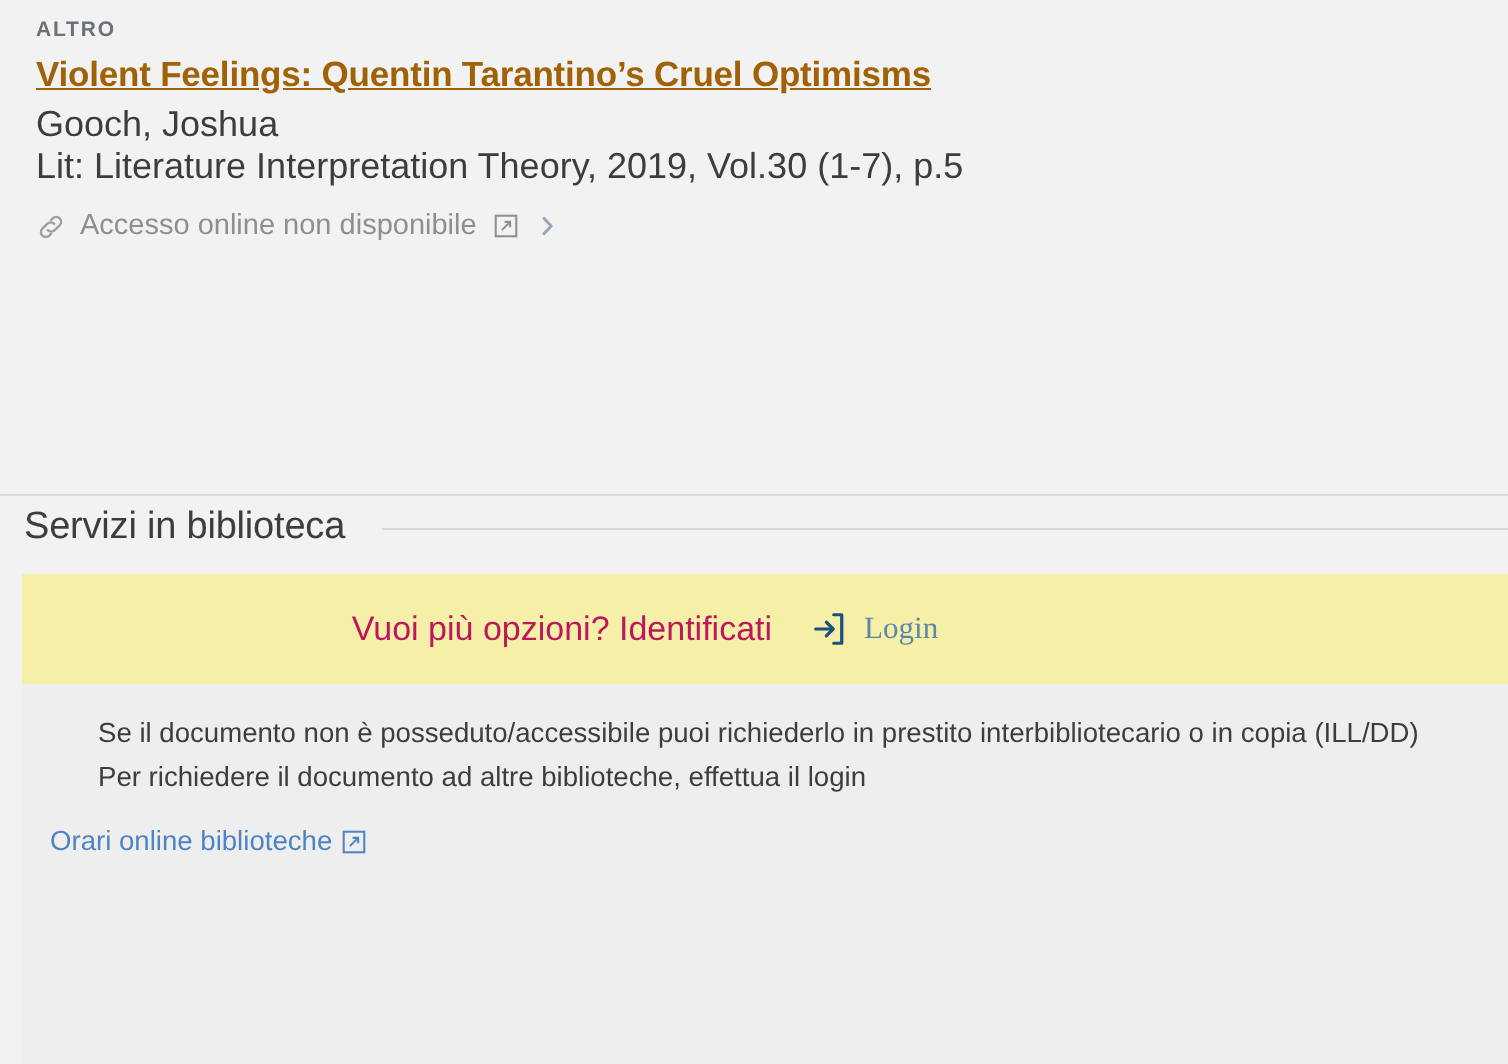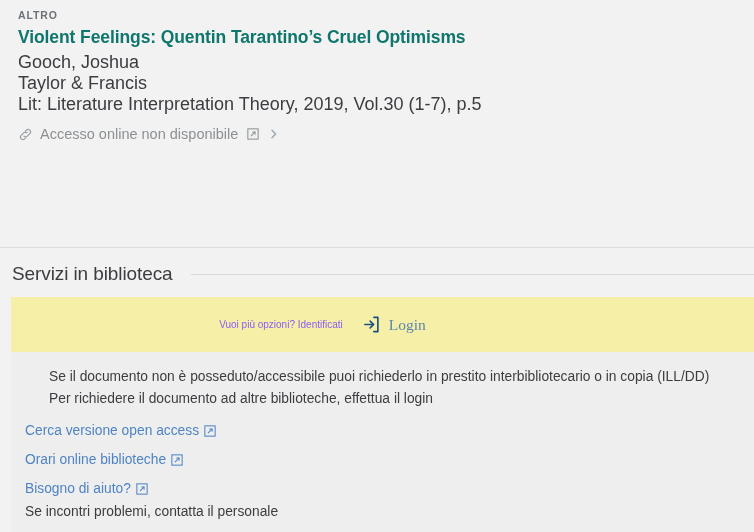--- a/index.html
+++ b/index.html
@@ -30,24 +30,25 @@
     font-size: 10.5px;
     font-weight: bold;
     letter-spacing: 0.9px;
     color: #6b7176;
     margin: 2px 0 4px 2px;
     line-height: 14px;
   }
   .record-title {
     font-size: 17.5px;
     font-weight: bold;
-    color: #0f766e;
+    color: #a16207;
     line-height: 23px;
     margin: 0 0 3px 2px;
     letter-spacing: -0.1px;
+    text-decoration: underline;
   }
   .record-line {
     font-size: 18px;
     color: #3b3d40;
     line-height: 21px;
     margin-left: 2px;
   }
 
   .availability {
     display: flex;
@@ -91,21 +92,21 @@
   
   .services {
     position: absolute;
     left: 0;
     top: 247px;
     width: 754px;
   }
   .services-head {
     display: flex;
     align-items: center;
-    padding: 10px 0 0 12px;
+    padding: 0 0 0 12px;
     height: 34px;
   }
   .services-head h2 {
     font-size: 19px;
     font-weight: normal;
     color: #3b3d40;
     margin: 0;
     white-space: nowrap;
     letter-spacing: -0.1px;
   }
@@ -120,22 +121,22 @@
     margin: 6px 0 0 11px;
     background: #f6efa8;
     height: 55px;
     display: flex;
     align-items: center;
     justify-content: center;
     padding-right: 118px;
     box-sizing: border-box;
   }
   .signin-text {
-    font-size: 10px;
-    color: #8b5cf6;
+    font-size: 17px;
+    color: #be185d;
   }
   .signin-btn {
     display: inline-flex;
     align-items: center;
     gap: 8px;
     margin-left: 17px;
     background: transparent;
     border: 0;
     cursor: pointer;
     padding: 2px 2px;
@@ -197,21 +198,20 @@
 </style>
 </head>
 <body>
 
 <div class="page">
 
   <div class="record">
     <div class="record-type">ALTRO</div>
     <div class="record-title">Violent Feelings: Quentin Tarantino’s Cruel Optimisms</div>
     <div class="record-line">Gooch, Joshua</div>
-    <div class="record-line">Taylor &amp; Francis</div>
     <div class="record-line">Lit: Literature Interpretation Theory, 2019, Vol.30 (1-7), p.5</div>
 
     <div class="availability">
       <span class="chain">
         <svg viewBox="0 0 16 16" width="15" height="15" fill="none" stroke="currentColor" stroke-width="1.3" stroke-linecap="round">
           <path d="M6.3 9.7a2.6 2.6 0 0 0 3.7 0l2.6-2.6a2.6 2.6 0 0 0-3.7-3.7l-1 1"></path>
           <path d="M9.7 6.3a2.6 2.6 0 0 0-3.7 0L3.4 8.9a2.6 2.6 0 0 0 3.7 3.7l1-1"></path>
         </svg>
       </span>
       <span>Accesso online non disponibile</span>
@@ -252,56 +252,31 @@
         <span class="login-label">Login</span>
       </button>
     </div>
 
     <div class="services-body">
       <div class="service-note">Se il documento non è posseduto/accessibile puoi richiederlo in prestito interbibliotecario o in copia (ILL/DD)</div>
       <div class="service-note">Per richiedere il documento ad altre biblioteche, effettua il login</div>
 
       <div class="service-links">
 
-        <div class="service-link-row">
-          <a class="service-link">
-            <span>Cerca versione open access</span>
-            <span class="extlink">
-              <svg viewBox="0 0 14 14" width="12" height="12" fill="none" stroke="currentColor" stroke-width="1.2">
-                <rect x="1" y="1" width="12" height="12"></rect>
-                <path d="M4.6 9.4 9.4 4.6"></path>
-                <path d="M6.2 4.6h3.2v3.2"></path>
-              </svg>
-            </span>
-          </a>
-        </div>
 
         <div class="service-link-row">
           <a class="service-link">
             <span>Orari online biblioteche</span>
             <span class="extlink">
               <svg viewBox="0 0 14 14" width="12" height="12" fill="none" stroke="currentColor" stroke-width="1.2">
                 <rect x="1" y="1" width="12" height="12"></rect>
                 <path d="M4.6 9.4 9.4 4.6"></path>
                 <path d="M6.2 4.6h3.2v3.2"></path>
               </svg>
             </span>
           </a>
         </div>
 
-        <div class="service-link-row">
-          <a class="service-link">
-            <span>Bisogno di aiuto?</span>
-            <span class="extlink">
-              <svg viewBox="0 0 14 14" width="12" height="12" fill="none" stroke="currentColor" stroke-width="1.2">
-                <rect x="1" y="1" width="12" height="12"></rect>
-                <path d="M4.6 9.4 9.4 4.6"></path>
-                <path d="M6.2 4.6h3.2v3.2"></path>
-              </svg>
-            </span>
-          </a>
-          <div class="service-sub">Se incontri problemi, contatta il personale</div>
-        </div>
 
       </div>
     </div>
   </div>
 </div>
 
 </body></html>

